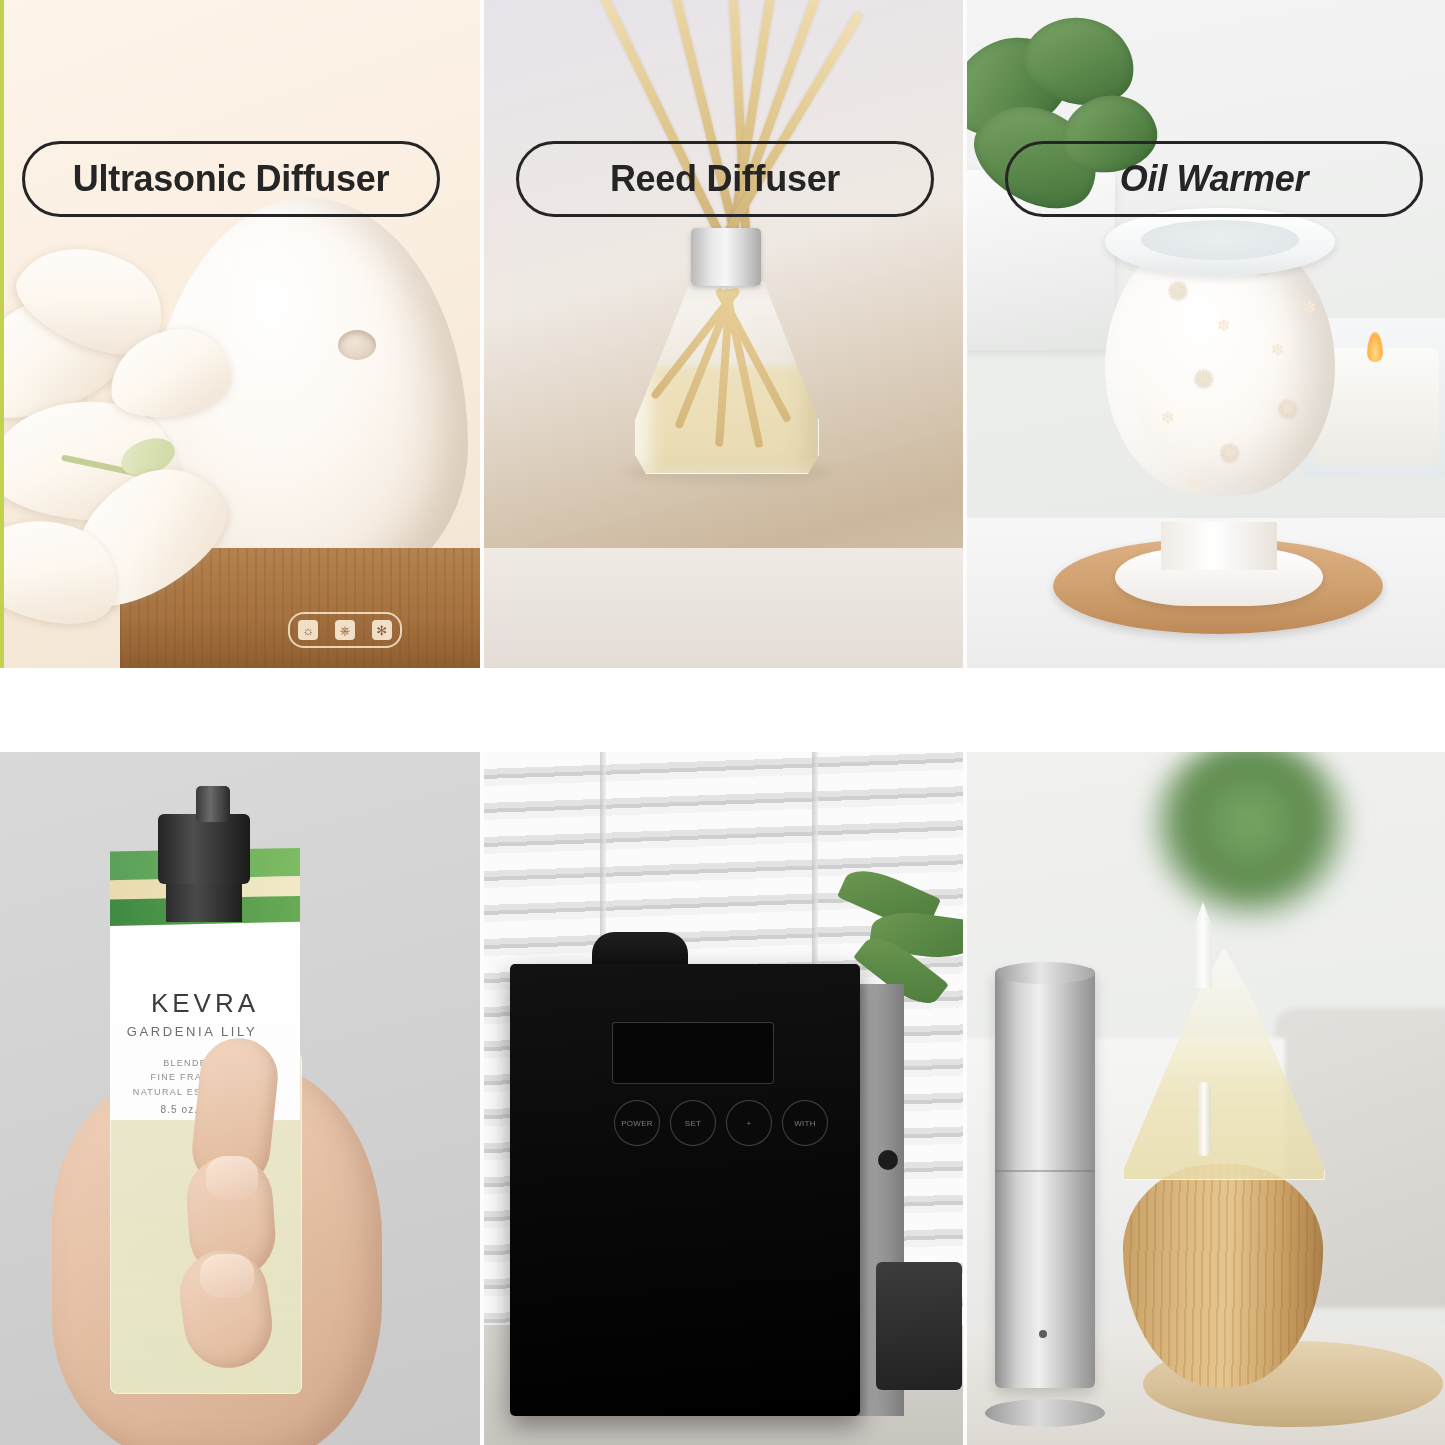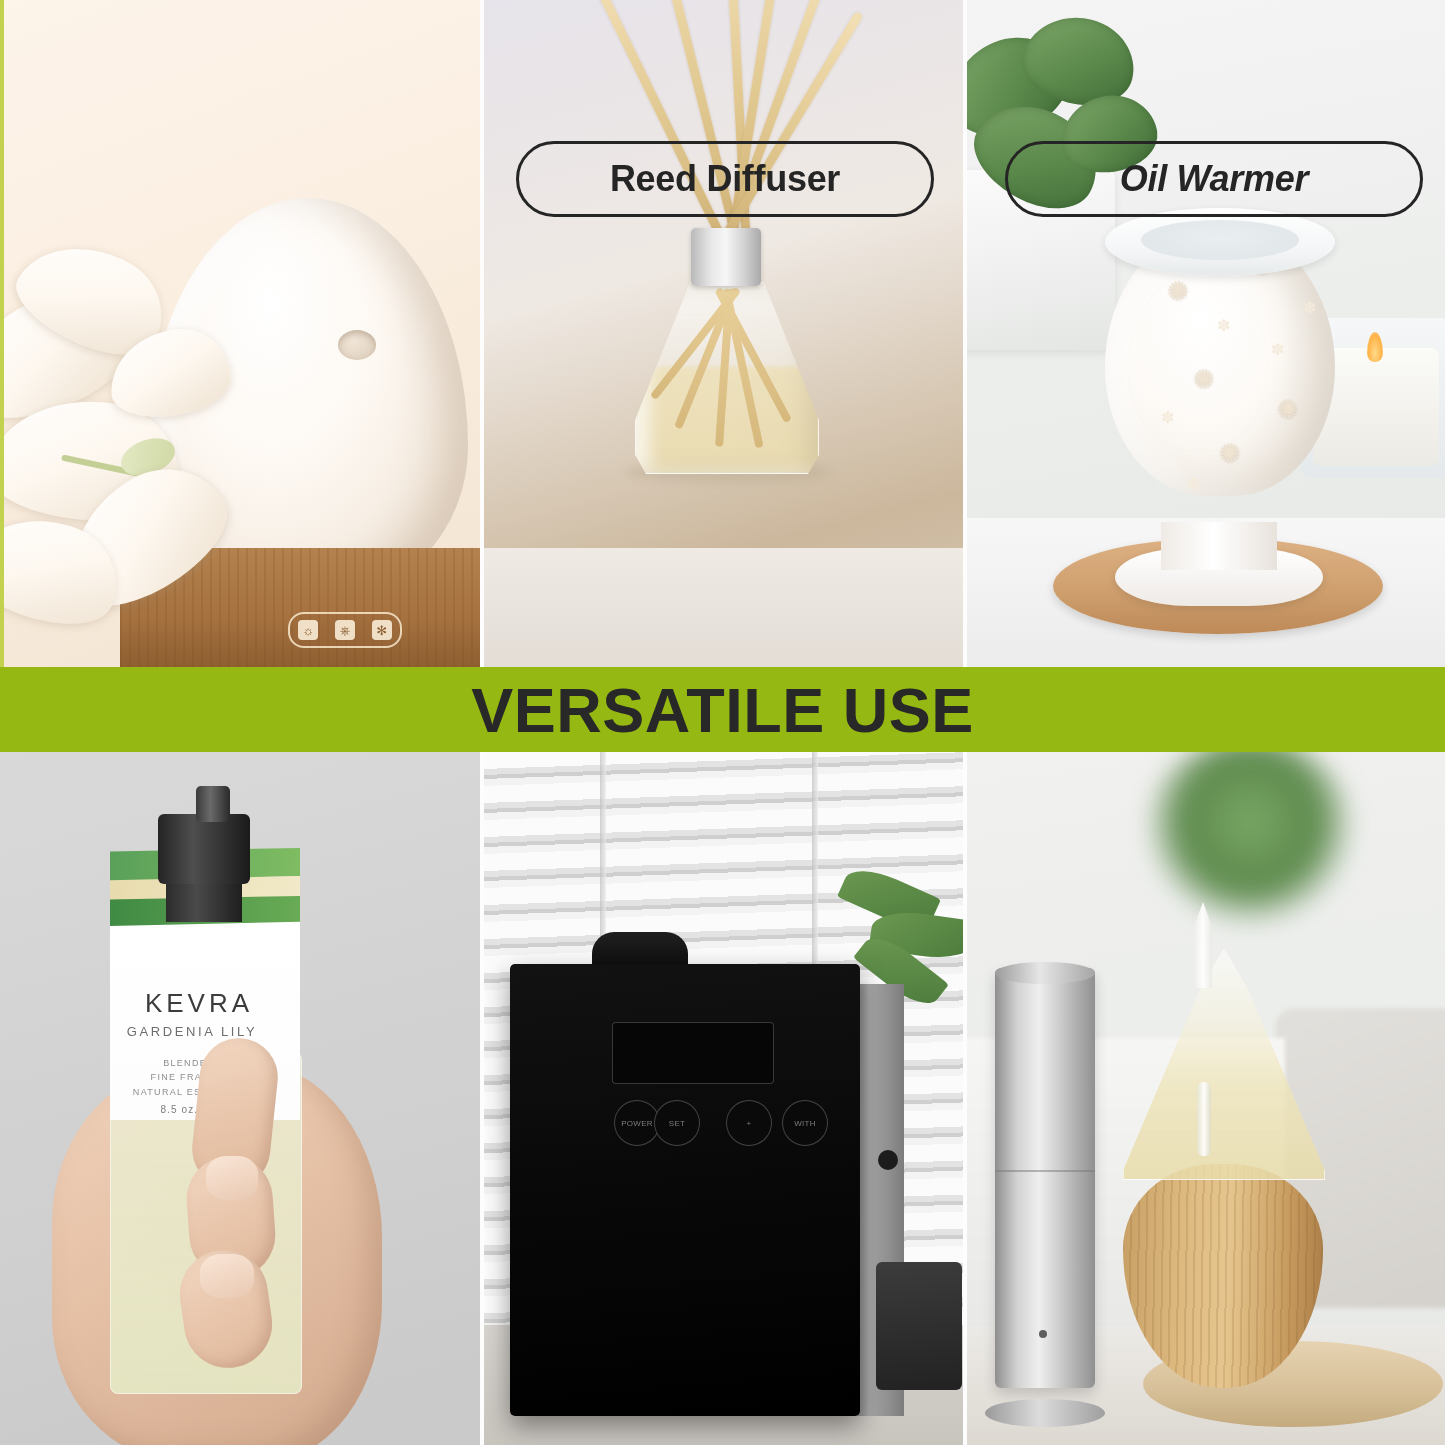--- a/index.html
+++ b/index.html
@@ -165,21 +165,21 @@
       clip-path:polygon(0 10%,100% 0,100% 82%,0 100%);}
   .s2{top:124px;height:26px;background:linear-gradient(95deg,#e8dcae,#f1e9c8);
       clip-path:polygon(0 16%,100% 0,100% 84%,0 100%);}
   .s3{top:144px;height:30px;background:linear-gradient(95deg,#3f8a44,#69ab55);
       clip-path:polygon(0 12%,100% 0,100% 86%,0 100%);}
   .p4-seal{position:absolute;left:178px;top:104px;width:54px;height:54px;border-radius:50%;
      background:radial-gradient(circle at 48% 42%,#ffffff 0 42%,#5e9f55 44%,#4a8c46 100%);
      display:flex;align-items:center;justify-content:center;}
   .p4-seal-leaf{width:16px;height:24px;border-radius:50% 50% 50% 50%/62% 62% 38% 38%;
      background:#ffffff;transform:rotate(-8deg);}
-  .p4-brand{position:absolute;left:104px;top:236px;width:190px;text-align:center;
+  .p4-brand{position:absolute;left:110px;top:236px;width:190px;text-align:center;
      font-size:26px;letter-spacing:4px;color:#3c3c3c;font-weight:400;}
   .p4-scent{position:absolute;left:110px;top:272px;width:164px;text-align:center;
      font-size:13px;letter-spacing:2.6px;color:#6d6d6d;}
   .p4-desc{position:absolute;left:110px;top:304px;width:190px;text-align:center;
      font-size:9px;letter-spacing:1.3px;color:#8d8d8d;line-height:1.6;}
   .p4-vol{position:absolute;left:110px;top:352px;width:190px;text-align:center;
      font-size:10px;letter-spacing:1.1px;color:#7e7e7e;}
   .p4-neck{position:absolute;left:166px;top:122px;width:76px;height:48px;
      background:linear-gradient(90deg,#2c2c2c,#4a4a4a 40%,#1e1e1e);}
   .p4-cap{position:absolute;left:158px;top:62px;width:92px;height:70px;border-radius:6px;
@@ -280,20 +280,23 @@
       <div class="lily l6"></div>
       <div class="p1-wood"></div>
       <div class="p1-woodgrain"></div>
       <div class="lily l4"></div>
       <div class="lily l5"></div>
       <div class="p1-ctrl">
         <span class="p1-ic">☼</span>
         <span class="p1-ic">⎈</span>
         <span class="p1-ic">✻</span>
       </div>
+      <div class="pill pill-1line pill-a">
+        <span>Ultrasonic Diffuser</span>
+      </div>
     </div>
 
     <div class="divider" style="left:480px;"></div>
 
     <div class="cell c2 p2">
       <div class="p2-table"></div>
       <div class="reed" style="left:240px;bottom:420px;height:300px;transform:rotate(-26deg);"></div>
       <div class="reed" style="left:252px;bottom:420px;height:330px;transform:rotate(-14deg);"></div>
       <div class="reed" style="left:260px;bottom:420px;height:312px;transform:rotate(-3deg);"></div>
       <div class="reed" style="left:244px;bottom:420px;height:322px;transform:rotate(9deg);"></div>
@@ -341,23 +344,20 @@
       <div class="flw" style="left:338px;top:300px;">✽</div>
       <div class="flw" style="left:222px;top:476px;">✽</div>
       <div class="p3-dish"></div>
       <div class="p3-dishin"></div>
       <div class="pill pill-1line pill-c" style="left:40px;">
         <span>Oil Warmer</span>
       </div>
     </div>
   </div>
 
-  <div class="banner">
-    <span class="banner-text">VERSATILE USE</span>
-  </div>
 
   <div class="row row-bot">
 
     <div class="cell c1 p4">
       <div class="p4-hand"></div>
       <div class="p4-bottle"></div>
       <div class="p4-label"></div>
       <div class="p4-stripe s1"></div>
       <div class="p4-stripe s2"></div>
       <div class="p4-stripe s3"></div>
@@ -395,21 +395,21 @@
         <div class="p5-leaf" style="left:24px;top:102px;width:92px;height:38px;transform:rotate(38deg);"></div>
       </div>
       <div class="p5-table"></div>
       <div class="p5-side"></div>
       <div class="p5-vent"></div>
       <div class="p5-unit"></div>
       <div class="p5-screen"></div>
       <div class="p5-btn" style="left:132px;">
         <span>POWER</span>
       </div>
-      <div class="p5-btn" style="left:172px;">
+      <div class="p5-btn" style="left:188px;">
         <span>SET</span>
       </div>
       <div class="p5-btn" style="left:244px;">
         <span>+</span>
       </div>
       <div class="p5-btn" style="left:300px;">
         <span>WITH</span>
       </div>
       <div class="p5-knob"></div>
       <div class="p5-cup"></div>

